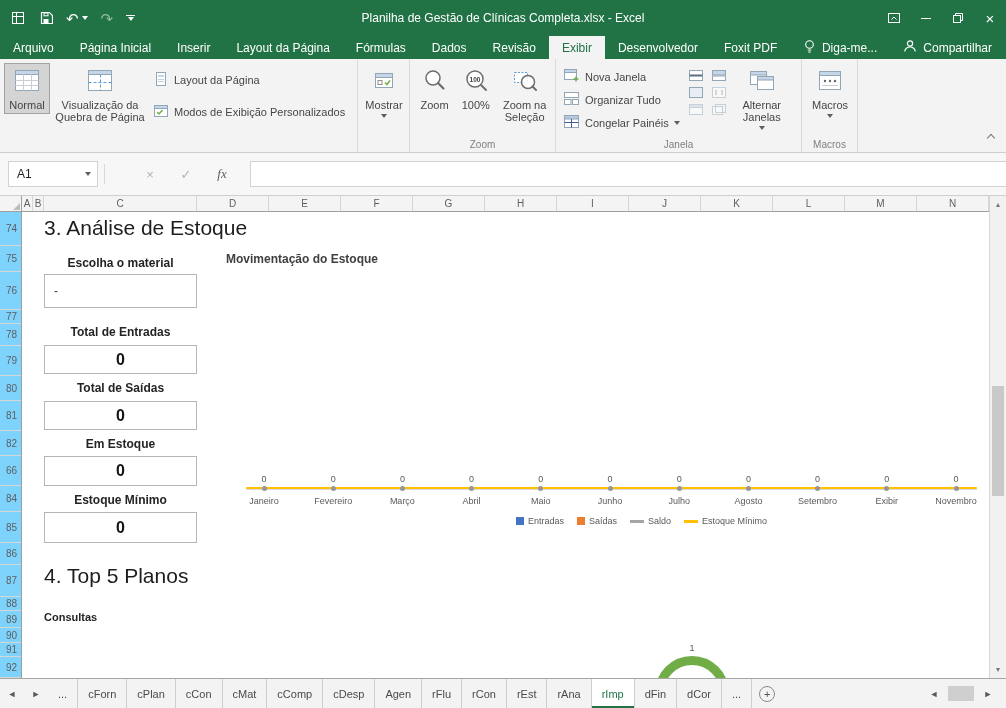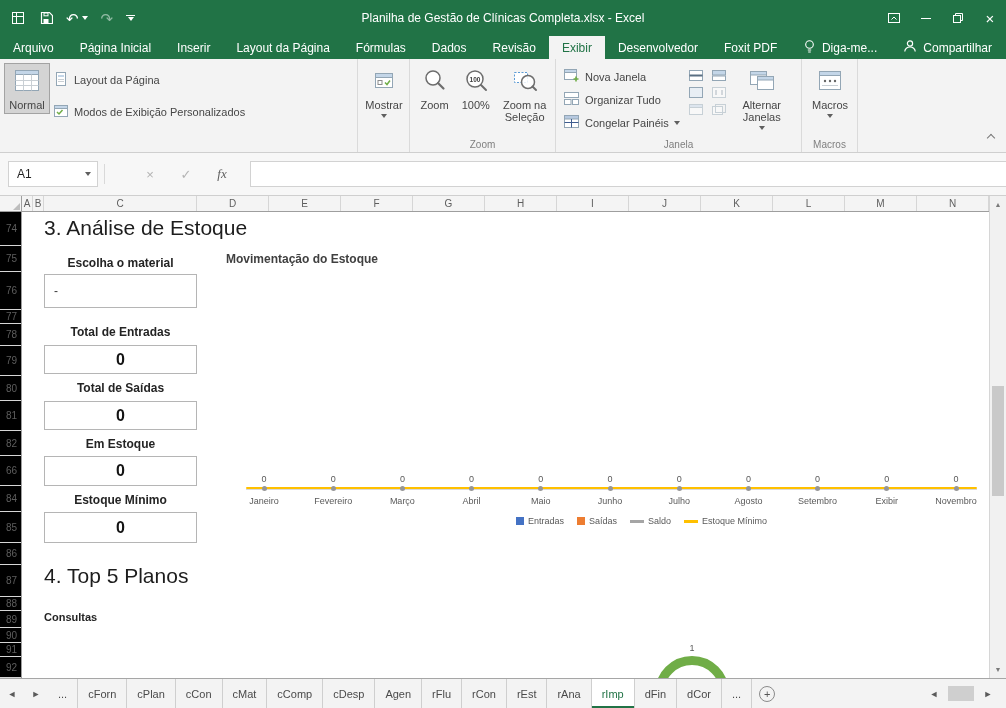--- a/index.html
+++ b/index.html
@@ -57,21 +57,21 @@
 .fbtn{width:28px;height:26px;display:flex;align-items:center;justify-content:center;font-size:13px;color:#b3b3b3}
 .fbtn.fx{color:#5f5f5f;font-style:italic;font-family:"Liberation Serif",serif}
 .ffield{position:absolute;left:250px;right:0;top:8px;height:26px;background:#fff;border:1px solid #d2d2d2;border-right:none;padding:4px 8px;font-size:12px;color:#222}
 
 
 .gridwrap{position:absolute;left:0;top:196px;width:989px;height:482px;background:#fff}
 .corner{position:absolute;left:0;top:0;width:22px;height:16px;background:#f4f4f4;border-right:1px solid #9e9e9e;border-bottom:1px solid #9e9e9e}
 .corner .tri{position:absolute;right:1px;bottom:1px;width:0;height:0;border-left:7px solid transparent;border-bottom:7px solid #bdbdbd}
 .colhdrs{position:absolute;left:22px;top:0;right:0;height:16px;display:flex;background:#f4f4f4;border-bottom:1px solid #9e9e9e}
 .colhdr{border-right:1px solid #d6d6d6;display:flex;align-items:center;justify-content:center;font-size:10px;color:#5e5e5e;flex:0 0 auto;height:15px}
-.rowhdrs{position:absolute;left:0;top:16px;width:22px;bottom:0;background:#000000;border-right:1px solid #9e9e9e;display:flex;flex-direction:column;overflow:hidden}
+.rowhdrs{position:absolute;left:0;top:16px;width:22px;bottom:0;background:#7dd3fc;border-right:1px solid #9e9e9e;display:flex;flex-direction:column;overflow:hidden}
 .rowhdr{border-bottom:1px solid #d6d6d6;display:flex;align-items:center;justify-content:flex-end;padding-right:4px;font-size:10px;color:#5e5e5e;flex:0 0 auto}
 .sheet{position:absolute;left:22px;top:16px;right:0;bottom:0;background:#fff;overflow:hidden}
 
 
 .h3{position:absolute;left:22px;font-size:21px;color:#1d1d1d;white-space:nowrap}
 .flabel{position:absolute;left:22px;width:153px;text-align:center;font-size:12px;font-weight:bold;color:#242424;white-space:nowrap}
 .vbox{position:absolute;left:22px;width:153px;border:1px solid #b5b5b5;display:flex;align-items:center;justify-content:center;font-size:16px;font-weight:bold;color:#141414;background:#fff}
 .vbox.seltext{justify-content:flex-start;padding-left:9px;font-size:12px;font-weight:normal;color:#3a3a3a}
 .chart{position:absolute;left:196px;top:38px;width:767px;height:294px}
 .ctitle{position:absolute;left:8px;top:2px;font-size:12px;font-weight:bold;color:#404040}
@@ -206,20 +206,31 @@
             <svg width="30" height="24">
                 <rect x="3.5" y="1.5" width="23" height="20" fill="#fff" stroke="#93a6b5"></rect>
                 <rect x="3.5" y="1.5" width="23" height="4" fill="#c4d6e8" stroke="#93a6b5"></rect>
                 <line x1="11.5" y1="5.5" x2="11.5" y2="21.5" stroke="#c9cfd4"></line>
                 <line x1="19.5" y1="5.5" x2="19.5" y2="21.5" stroke="#c9cfd4"></line>
                 <line x1="3.5" y1="11.5" x2="26.5" y2="11.5" stroke="#c9cfd4"></line>
                 <line x1="3.5" y1="16.5" x2="26.5" y2="16.5" stroke="#c9cfd4"></line>
               </svg>
           </span>
           <span>Normal</span>
+        </div>
+        <div class="bigbtn" style="width:100px">
+          <span class="ic">
+            <svg width="30" height="24">
+                <rect x="3.5" y="1.5" width="23" height="20" fill="#fff" stroke="#93a6b5"></rect>
+                <rect x="3.5" y="1.5" width="23" height="4" fill="#c4d6e8" stroke="#93a6b5"></rect>
+                <line x1="15.5" y1="5.5" x2="15.5" y2="21.5" stroke="#5b9bd5" stroke-dasharray="3 2"></line>
+                <line x1="3.5" y1="13.5" x2="26.5" y2="13.5" stroke="#5b9bd5" stroke-dasharray="3 2"></line>
+              </svg>
+          </span>
+          <span>Visualização da Quebra de Página</span>
         </div>
         <div class="smallstack g1stack">
           <div class="smallbtn">
             <span>
               <svg width="16" height="16">
                   <rect x="3.5" y="1.5" width="9" height="13" fill="#fff" stroke="#93a6b5"></rect>
                   <rect x="5" y="4" width="6" height="2" fill="#c4d6e8"></rect>
                   <line x1="5" y1="8.5" x2="11" y2="8.5" stroke="#c9cfd4"></line>
                   <line x1="5" y1="10.5" x2="11" y2="10.5" stroke="#c9cfd4"></line>
                 </svg>

